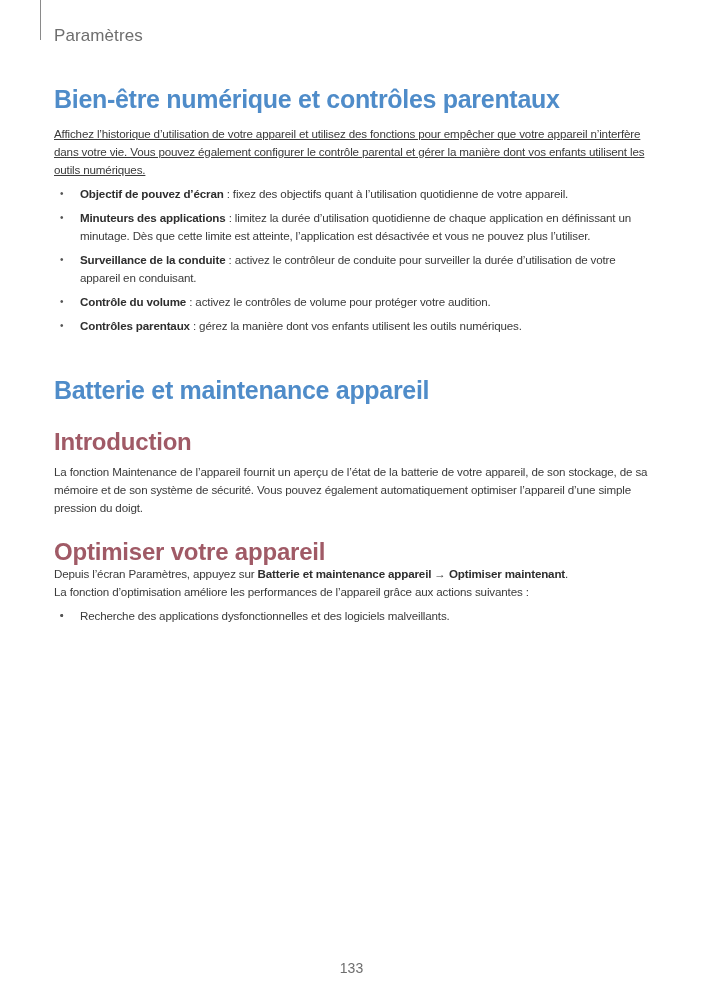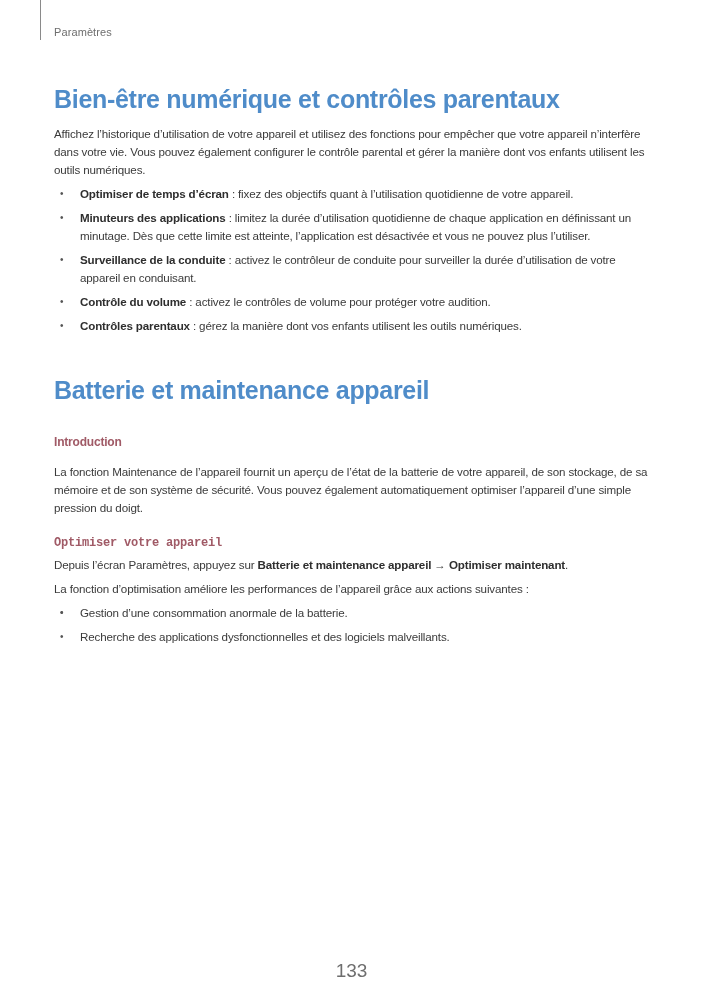--- a/index.html
+++ b/index.html
@@ -20,41 +20,41 @@
     left: 40px;
     top: 0;
     width: 1px;
     height: 40px;
     background: #8a8a8a;
   }
   .running-header {
     position: absolute;
     left: 54px;
     top: 26px;
-    font-size: 11px;
+    font-size: 17px;
     color: #6e6e6e;
     letter-spacing: 0.1px;
   }
   .content {
     position: absolute;
     left: 54px;
     top: 82px;
     width: 600px;
   }
   h1 {
     margin: 0;
     font-size: 25px;
     font-weight: bold;
     color: #4f8cc9;
     letter-spacing: -0.3px;
     line-height: 34px;
   }
   h2 {
     margin: 0;
-    font-size: 12px;
+    font-size: 24px;
     font-weight: bold;
     color: #a05a66;
     letter-spacing: -0.2px;
     line-height: 26px;
   }
   p {
     margin: 0;
     font-size: 11.6px;
     line-height: 18px;
     color: #3a3a3a;
@@ -83,40 +83,40 @@
     top: 0;
     font-size: 10px;
     color: #555;
   }
   .page-number {
     position: absolute;
     left: 0;
     width: 703px;
     top: 960px;
     text-align: center;
-    font-size: 19px;
+    font-size: 14px;
     color: #6e6e6e;
   }
 </style>
 </head>
 <body>
 
 <div class="header-rule"></div>
 <div class="running-header">Paramètres</div>
 
 <div class="content">
 
   <h1>Bien-être numérique et contrôles parentaux</h1>
 
-  <p style="margin-top:9px;">Affichez l’historique d’utilisation de votre appareil et utilisez des fonctions pour empêcher que votre appareil n’interfère dans votre vie. Vous pouvez également configurer le contrôle parental et gérer la manière dont vos enfants utilisent les outils numériques.</p>
+  <p style="margin-top:9px;text-decoration:underline;">Affichez l’historique d’utilisation de votre appareil et utilisez des fonctions pour empêcher que votre appareil n’interfère dans votre vie. Vous pouvez également configurer le contrôle parental et gérer la manière dont vos enfants utilisent les outils numériques.</p>
 
 
   <ul style="margin-top:6px;">
     <li style="margin-bottom:6px;">
-      <span class="bullet">•</span><b>Optimiser de temps d’écran</b><span> : fixez des objectifs quant à l’utilisation quotidienne de votre appareil.</span>
+      <span class="bullet">•</span><b>Objectif de pouvez d’écran</b><span> : fixez des objectifs quant à l’utilisation quotidienne de votre appareil.</span>
     </li>
     <li style="margin-bottom:6px;">
       <span class="bullet">•</span><b>Minuteurs des applications</b><span> : limitez la durée d’utilisation quotidienne de chaque application en définissant un minutage. Dès que cette limite est atteinte, l’application est désactivée et vous ne pouvez plus l’utiliser.</span>
     </li>
     <li style="margin-bottom:6px;">
       <span class="bullet">•</span><b>Surveillance de la conduite</b><span> : activez le contrôleur de conduite pour surveiller la durée d’utilisation de votre appareil en conduisant.</span>
     </li>
     <li style="margin-bottom:6px;">
       <span class="bullet">•</span><b>Contrôle du volume</b><span> : activez le contrôles de volume pour protéger votre audition.</span>
     </li>
@@ -124,32 +124,32 @@
       <span class="bullet">•</span><b>Contrôles parentaux</b><span> : gérez la manière dont vos enfants utilisent les outils numériques.</span>
     </li>
   </ul>
 
   <h1 style="margin-top:38px;">Batterie et maintenance appareil</h1>
 
   <h2 style="margin-top:22px;">Introduction</h2>
 
   <p style="margin-top:8px;">La fonction Maintenance de l’appareil fournit un aperçu de l’état de la batterie de votre appareil, de son stockage, de sa mémoire et de son système de sécurité. Vous pouvez également automatiquement optimiser l’appareil d’une simple pression du doigt.</p>
 
-  <h2 style="margin-top:13px;font-family:Liberation Mono, monospace;">Optimiser votre appareil</h2>
+  <h2 style="margin-top:22px;">Optimiser votre appareil</h2>
 
   <p style=""><span>Depuis l’écran Paramètres, appuyez sur </span><b>Batterie et maintenance appareil</b><span> → </span><b>Optimiser maintenant</b><span>.</span></p>
 
-  <p style="margin-top:6px;">La fonction d’optimisation améliore les performances de l’appareil grâce aux actions suivantes :</p>
+  <p style="margin-top:0;">La fonction d’optimisation améliore les performances de l’appareil grâce aux actions suivantes :</p>
 
   <ul style="margin-top:6px;">
     <li style="margin-bottom:6px;">
       <span class="bullet">•</span>
     </li>
     <li style="margin-bottom:6px;">
-      <span class="bullet">•</span><span>Gestion d’une consommation anormale de la batterie.</span>
+      <span class="bullet">•</span>
     </li>
     <li>
       <span class="bullet">•</span><span>Recherche des applications dysfonctionnelles et des logiciels malveillants.</span>
     </li>
   </ul>
 
 </div>
 
 <div class="page-number">133</div>
 

